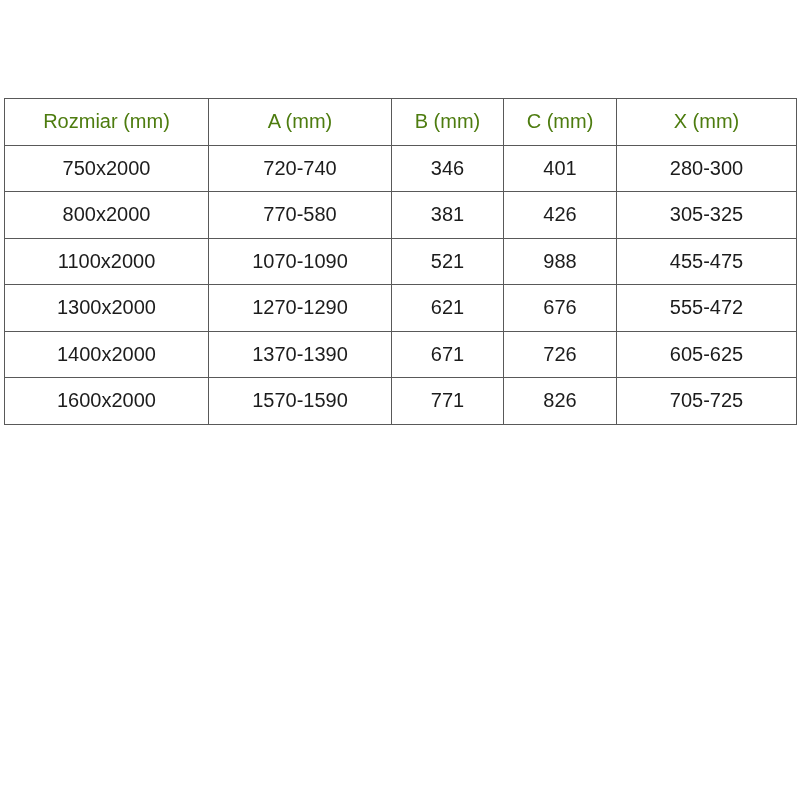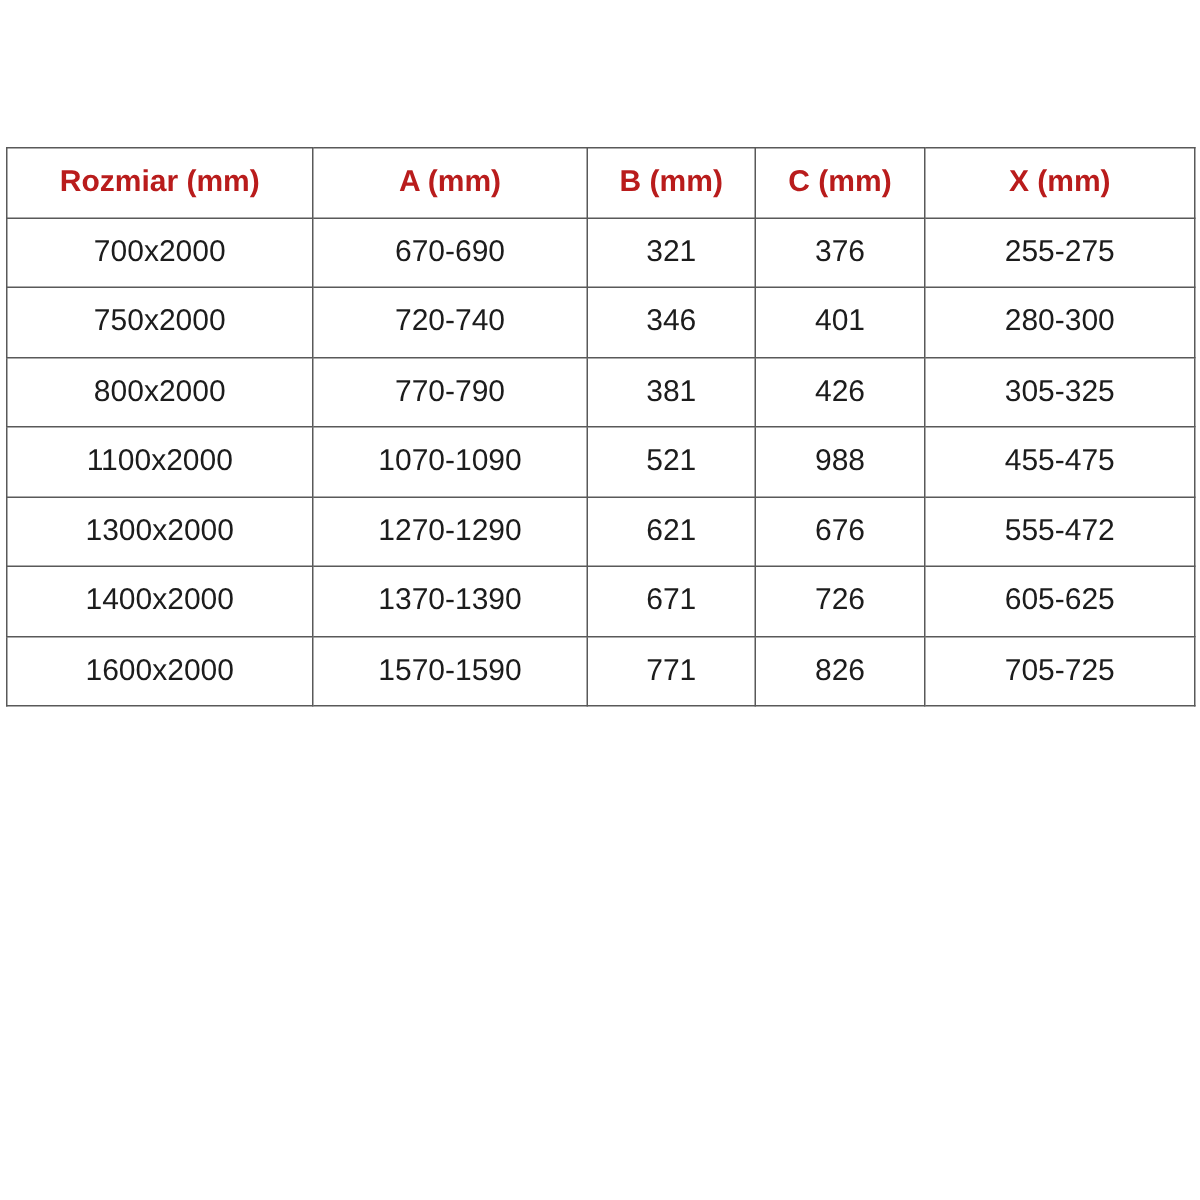--- a/index.html
+++ b/index.html
@@ -29,22 +29,22 @@
     text-align: center;
     vertical-align: middle;
     padding: 0;
     height: 45.5px;
     font-size: 20px;
     color: #1c1c1c;
     white-space: nowrap;
     overflow: hidden;
   }
   .spec-table th {
-    font-weight: bold;
-    color: #b91c1c;
+    font-weight: normal;
+    color: #4d7c0f;
   }
 </style>
 </head>
 <body>
 
 <table class="spec-table">
   <colgroup>
     <col style="width:204px">
     <col style="width:183px">
     <col style="width:112px">
@@ -55,36 +55,29 @@
     <tr>
       <th>Rozmiar (mm)</th>
       <th>A (mm)</th>
       <th>B (mm)</th>
       <th>C (mm)</th>
       <th>X (mm)</th>
     </tr>
   </thead>
   <tbody>
     <tr>
-      <td>700x2000</td>
-      <td>670-690</td>
-      <td>321</td>
-      <td>376</td>
-      <td>255-275</td>
-    </tr>
-    <tr>
       <td>750x2000</td>
       <td>720-740</td>
       <td>346</td>
       <td>401</td>
       <td>280-300</td>
     </tr>
     <tr>
       <td>800x2000</td>
-      <td>770-790</td>
+      <td>770-580</td>
       <td>381</td>
       <td>426</td>
       <td>305-325</td>
     </tr>
     <tr>
       <td>1100x2000</td>
       <td>1070-1090</td>
       <td>521</td>
       <td>988</td>
       <td>455-475</td>

